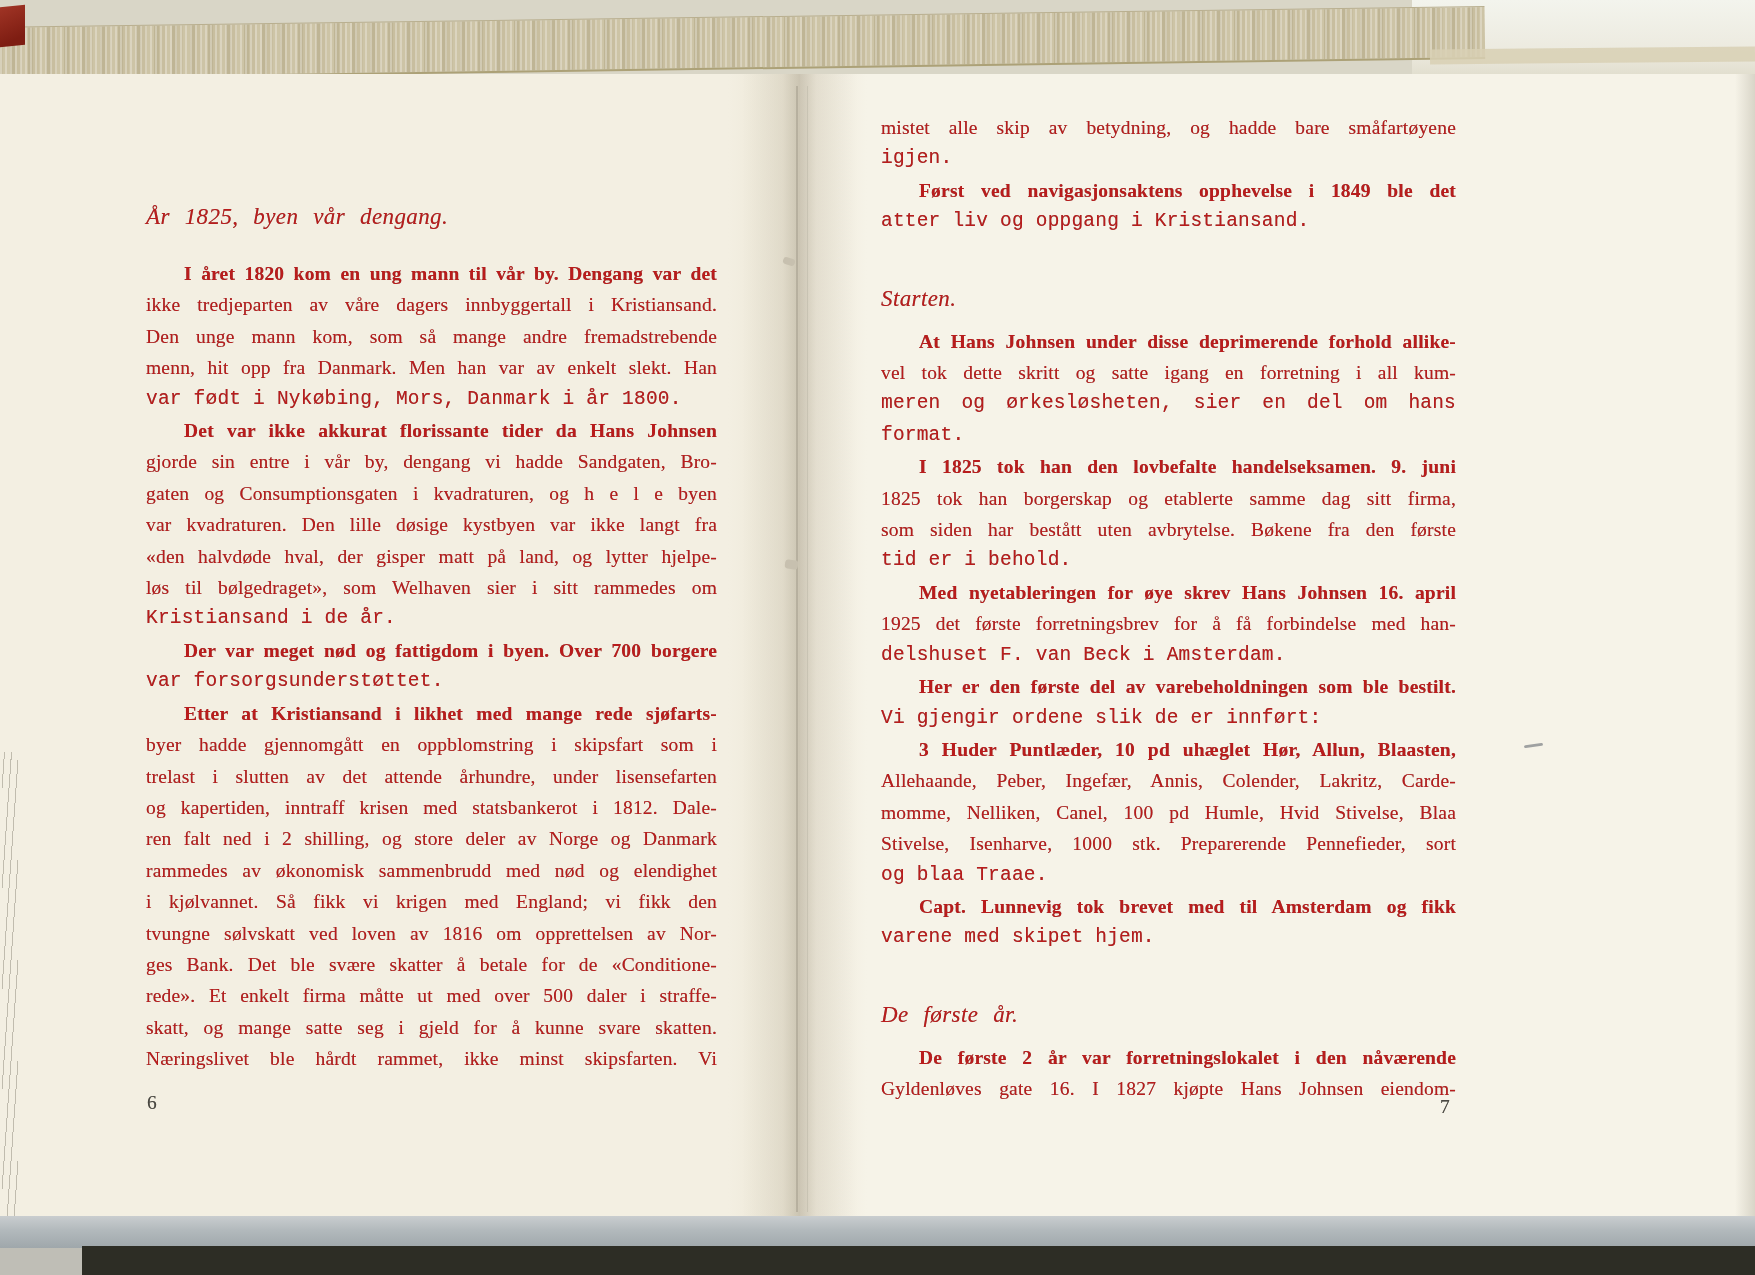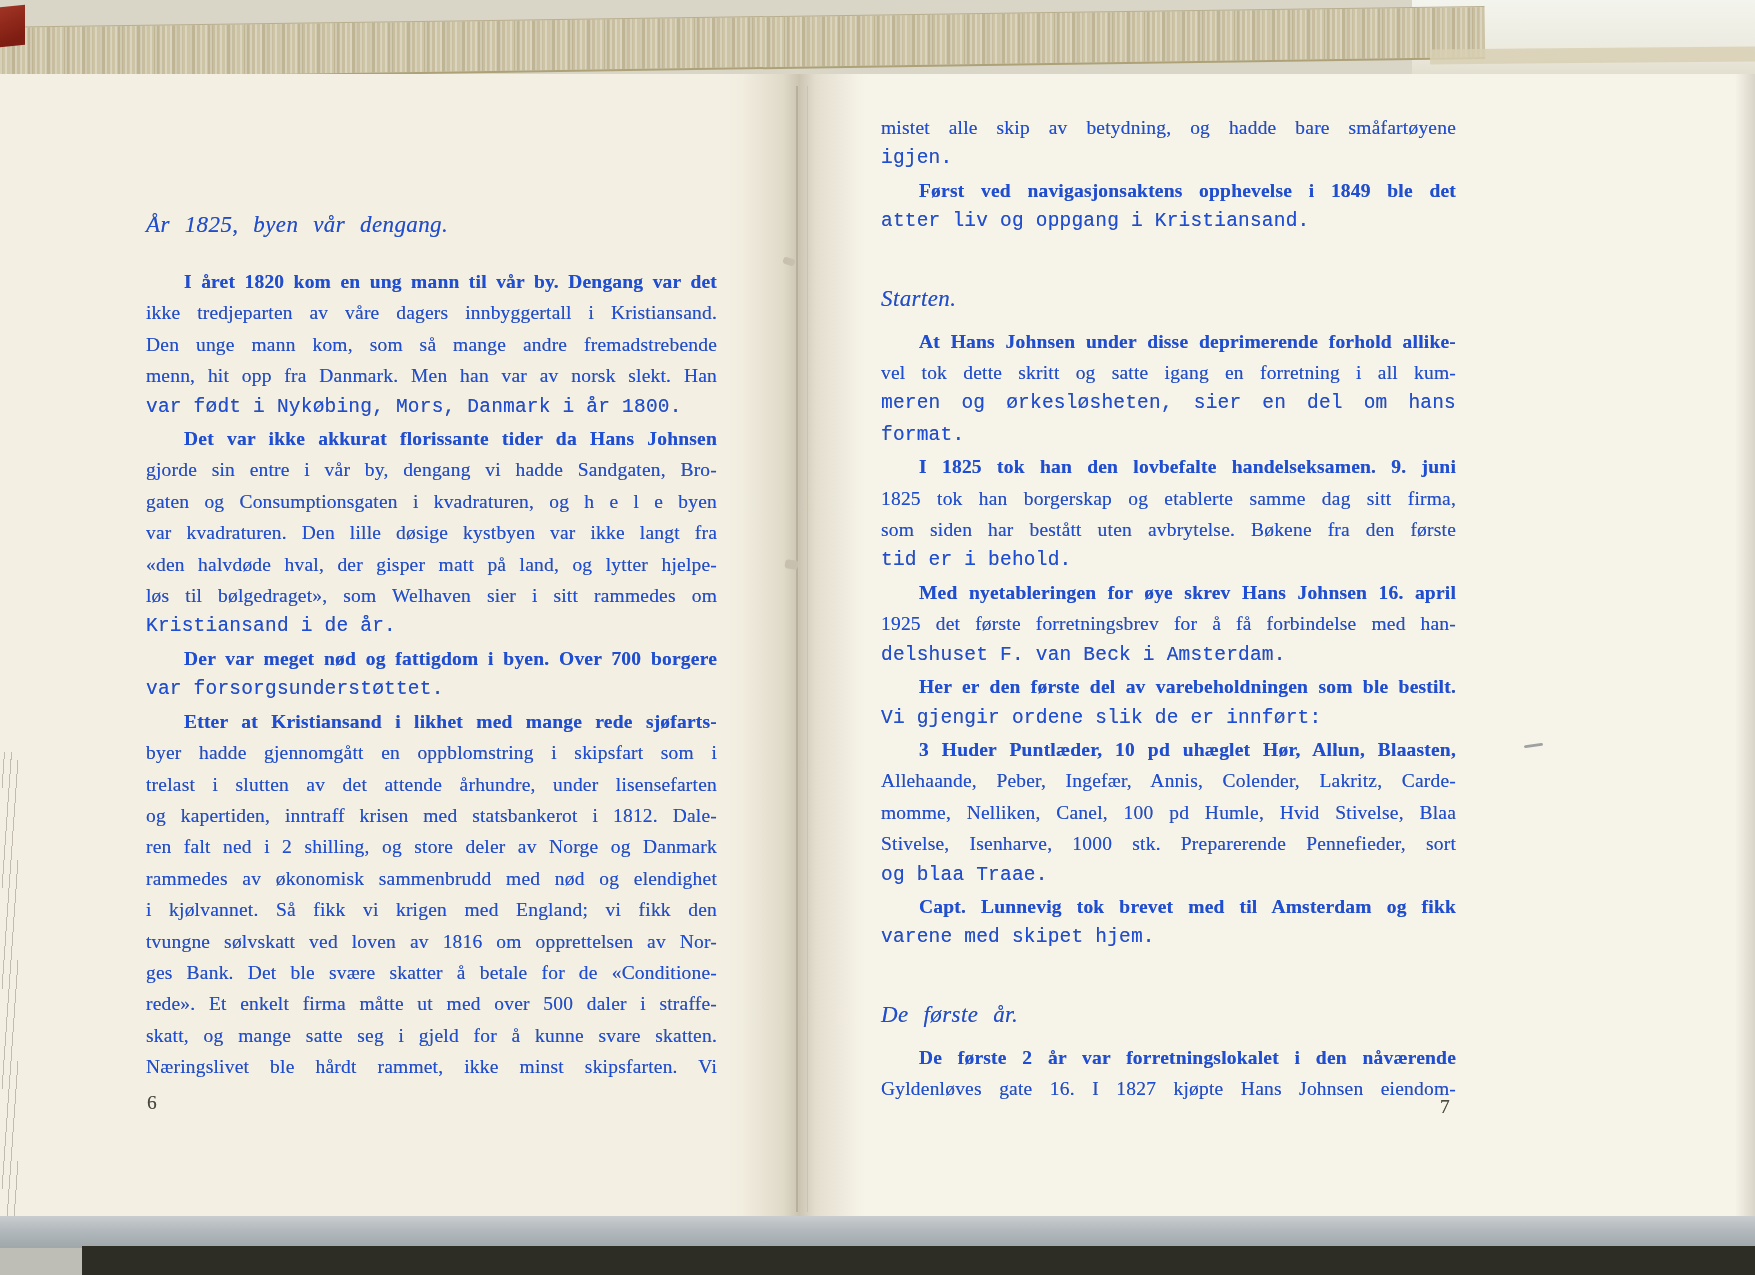--- a/index.html
+++ b/index.html
@@ -77,25 +77,25 @@
   
   .edge-bottom-grey {
     left:0; top:1216px; width:1755px; height:32px;
     background:linear-gradient(180deg,#c9cdcf 0%, #b2b9bc 45%, #9fa7ab 100%);
   }
   .edge-bottom-dark { left:82px; top:1246px; width:1673px; height:29px; background:#2d2d25; }
   .edge-bottom-corner { left:0; top:1248px; width:82px; height:27px; background:#bfbeb6; }
 
   
   .page-text {
-    color:#1d4ed8; font-size:19.5px; line-height:31.4px;
+    color:#b91c1c; font-size:19.5px; line-height:31.4px;
     letter-spacing:0.2px;
     text-shadow:0 0 0.3px rgba(62,60,55,0.55);
   }
-  .text-left  { left:146px; top:208px; width:571px; }
+  .text-left  { left:146px; top:200px; width:571px; }
   .text-right { left:881px; top:112px; width:575px; }
 
   .heading {
     font-style:italic; font-size:23px; line-height:34px;
     word-spacing:0.38em; letter-spacing:0.4px;
     margin:44px 0 10px 0;
   }
   .heading:first-child { margin-top:0; margin-bottom:24px; }
 
   .para { margin:0; }
@@ -135,21 +135,21 @@
   <div class="edge-bottom-grey"></div>
   <div class="edge-bottom-dark"></div>
   <div class="edge-bottom-corner"></div>
 
   <div class="page-text text-left">
       <div class="heading">År 1825, byen vår dengang.</div>
       <div class="para">
         <div class="line indent">I året 1820 kom en ung mann til vår by. Dengang var det</div>
         <div class="line">ikke tredjeparten av våre dagers innbyggertall i Kristiansand.</div>
         <div class="line">Den unge mann kom, som så mange andre fremadstrebende</div>
-        <div class="line">menn, hit opp fra Danmark. Men han var av norsk slekt. Han</div>
+        <div class="line">menn, hit opp fra Danmark. Men han var av enkelt slekt. Han</div>
         <div class="line lastline">var født i Nykøbing, Mors, Danmark i år 1800.</div>
       </div>
       <div class="para">
         <div class="line indent">Det var ikke akkurat florissante tider da Hans Johnsen</div>
         <div class="line">gjorde sin entre i vår by, dengang vi hadde Sandgaten, Bro-</div>
         <div class="line">gaten og Consumptionsgaten i kvadraturen, og h e l e byen</div>
         <div class="line">var kvadraturen. Den lille døsige kystbyen var ikke langt fra</div>
         <div class="line">«den halvdøde hval, der gisper matt på land, og lytter hjelpe-</div>
         <div class="line">løs til bølgedraget», som Welhaven sier i sitt rammedes om</div>
         <div class="line lastline">Kristiansand i de år.</div>

